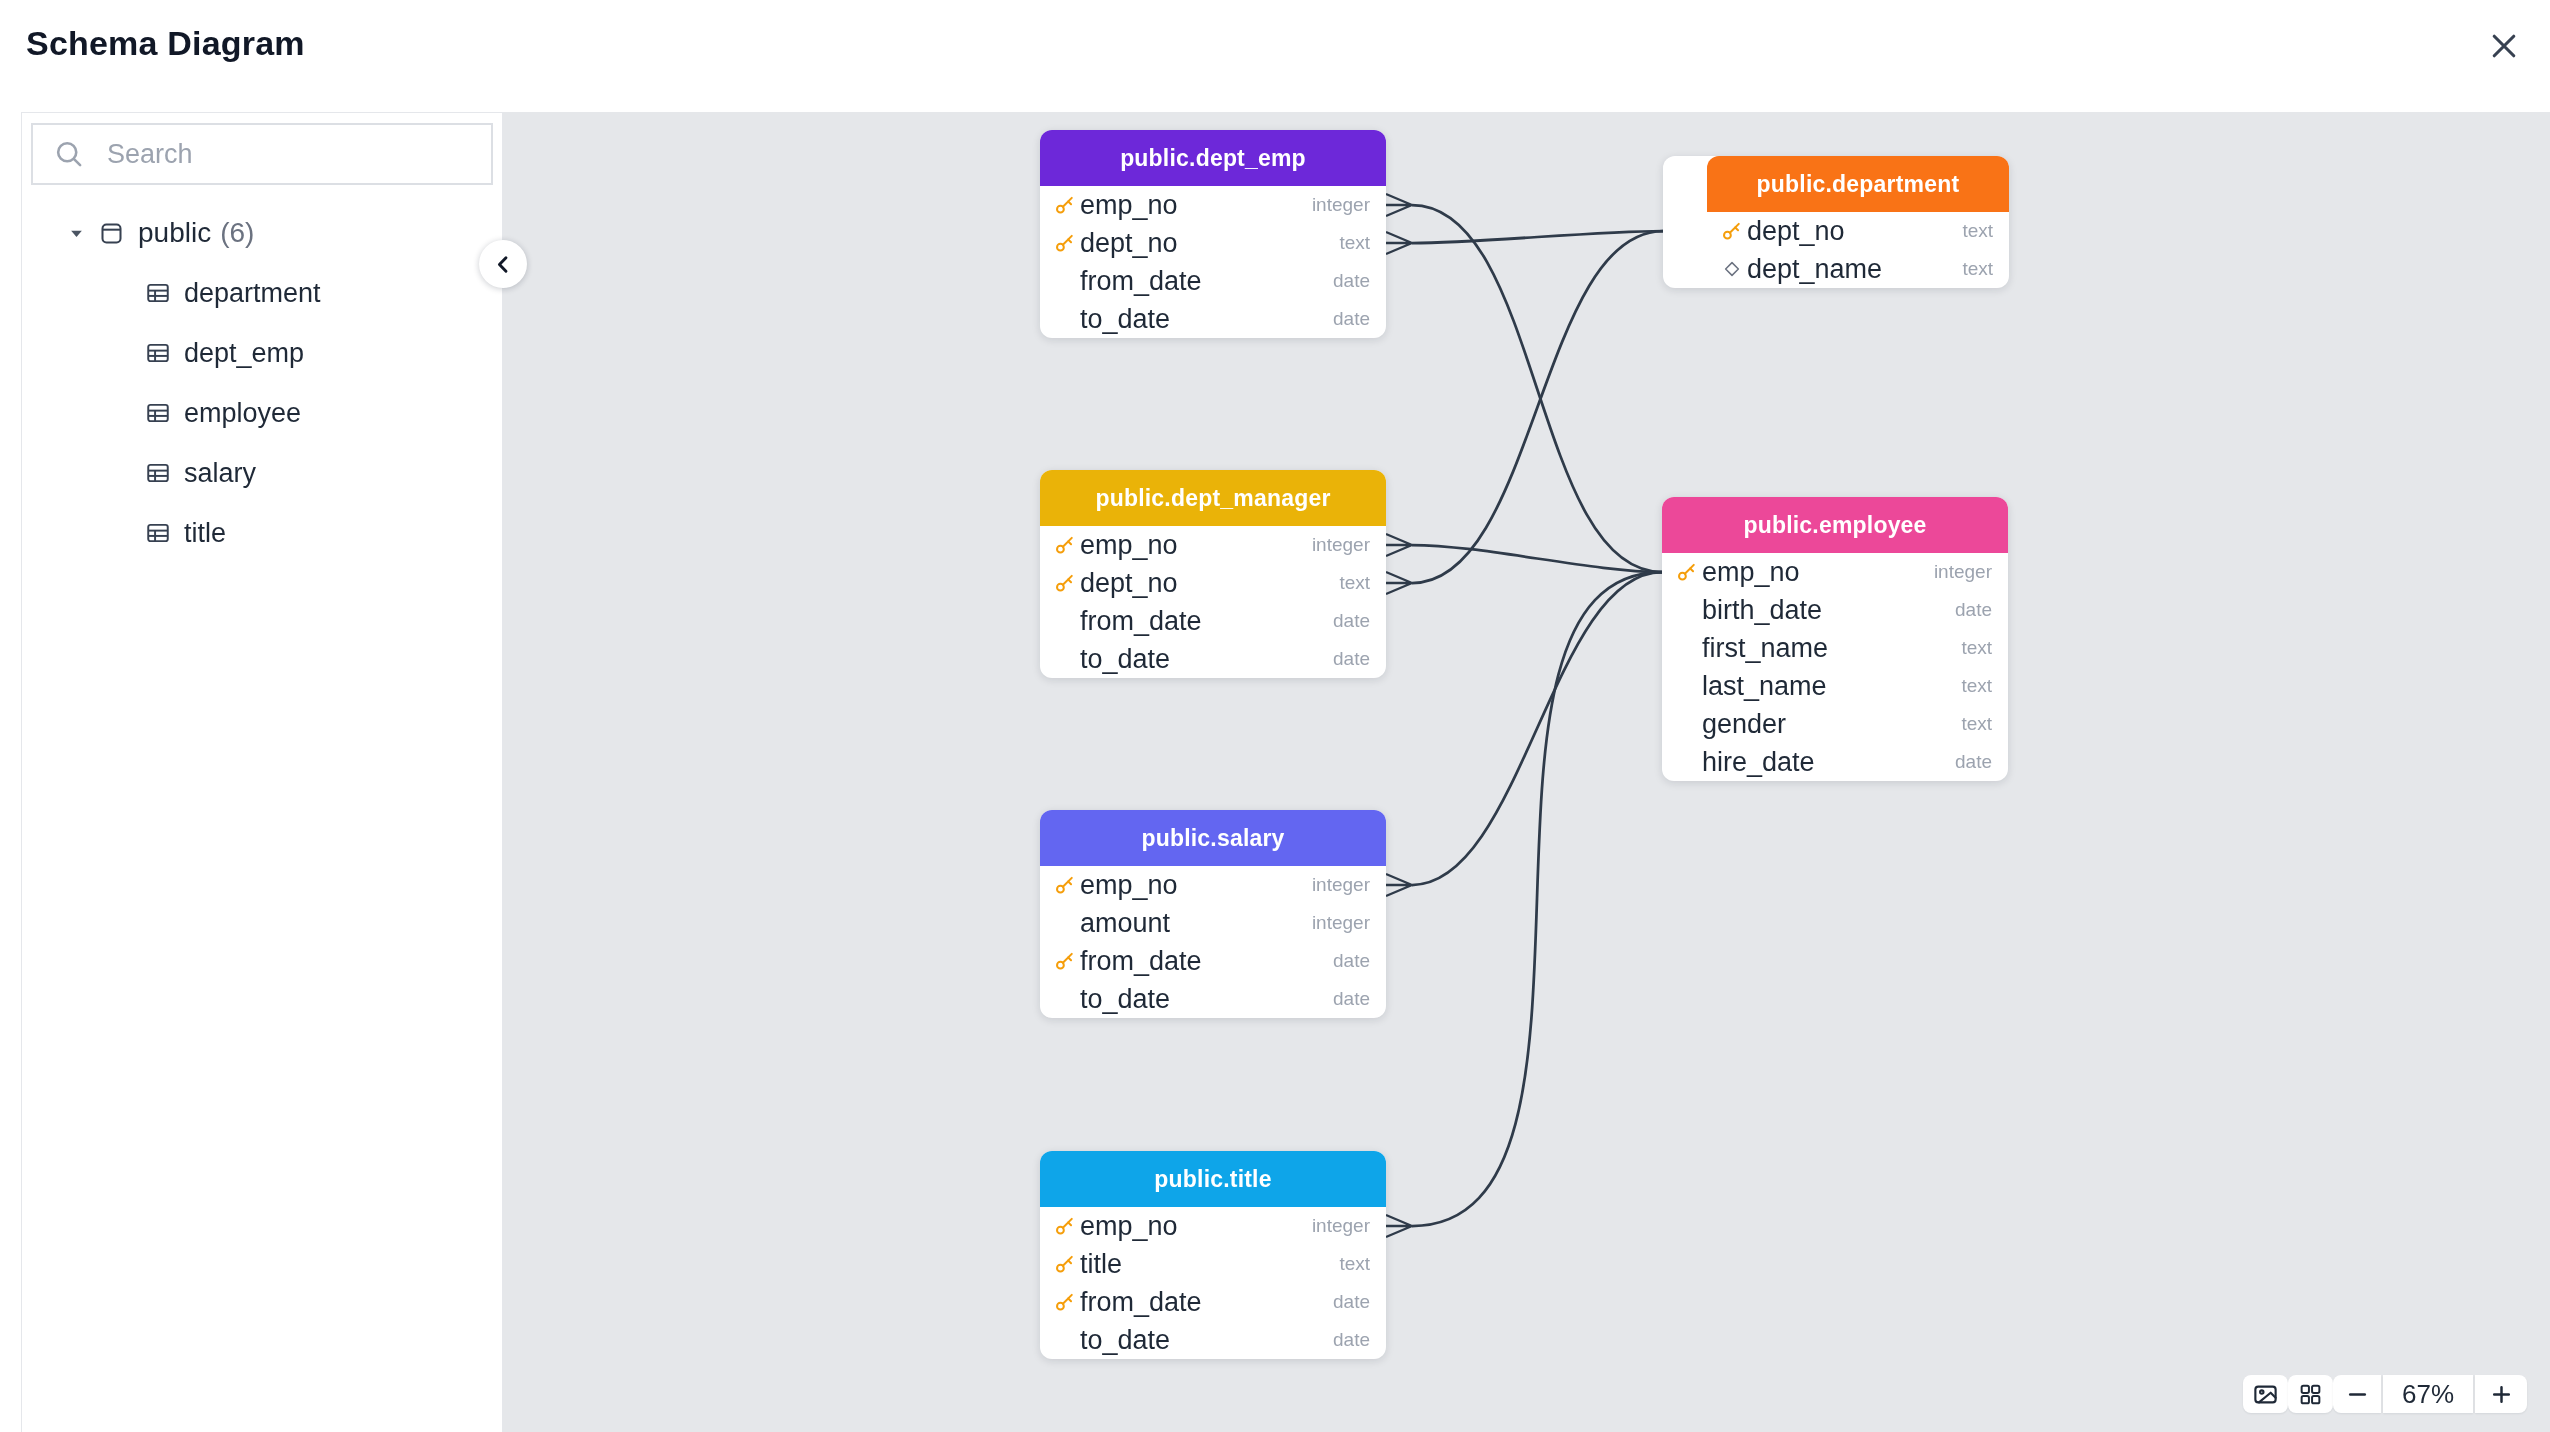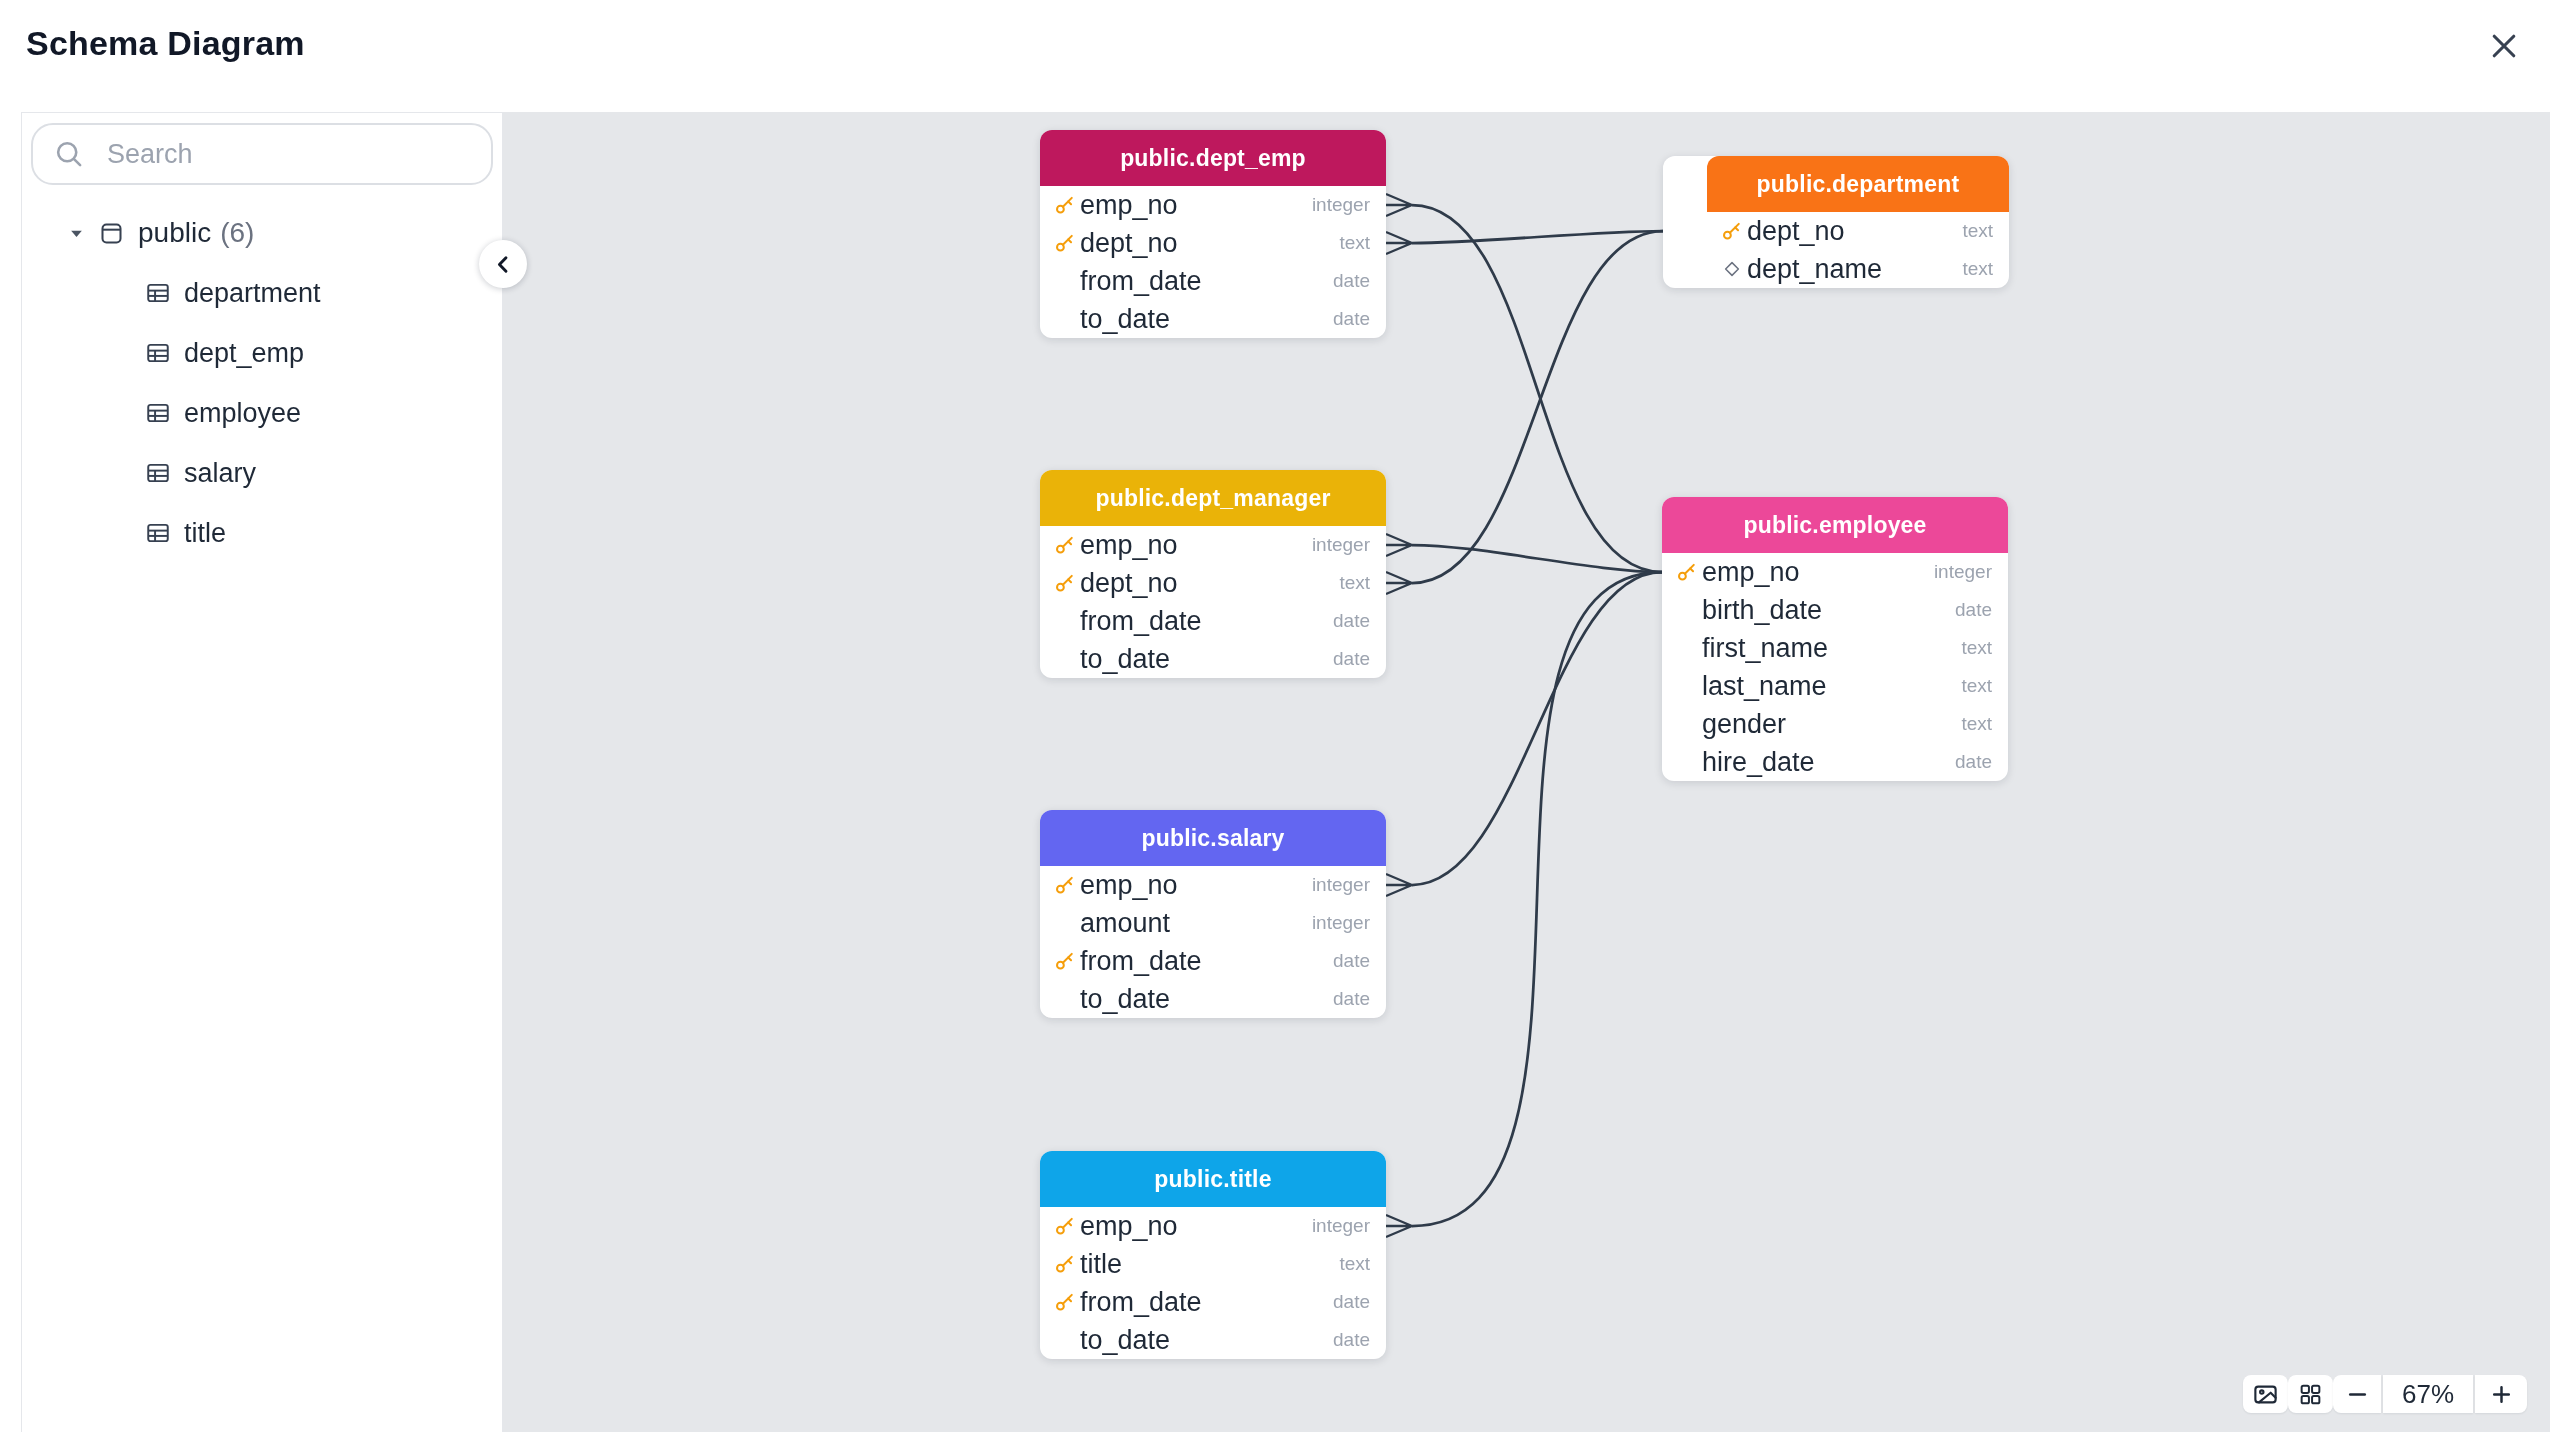--- a/index.html
+++ b/index.html
@@ -13,21 +13,21 @@
     display:flex;align-items:center;justify-content:center;cursor:pointer;padding:0;}
 
   
   .canvas{position:absolute;left:503px;top:112px;width:2047px;height:1320px;background:#e5e7ea;z-index:0;}
   #edges{position:absolute;left:0;top:0;width:2550px;height:1432px;z-index:1;pointer-events:none;}
 
   
   .sidebar{position:absolute;left:21px;top:112px;width:482px;height:1320px;background:#fff;
     border:1px solid #e5e7eb;border-bottom:none;z-index:5;}
   .search-wrap{position:relative;margin:10px 9px 0 9px;height:62px;}
-  .search-input{width:100%;height:62px;border:2px solid #dcdfe4;border-radius:22px;padding:0 16px 0 74px;
+  .search-input{width:100%;height:62px;border:2px solid #dcdfe4;border-radius:0;padding:0 16px 0 74px;
     font-size:27px;color:#374151;outline:none;background:#fff;font-family:"Liberation Sans",sans-serif;}
   .search-input::placeholder{color:#9ca3af;}
   .search-icon{position:absolute;left:22px;top:15px;pointer-events:none;}
   .tree{margin-top:18px;}
   .tree-row{display:flex;align-items:center;height:60px;cursor:pointer;}
   .tree-row.schema{padding-left:46px;font-size:28px;color:#1f2937;}
   .tree-row.schema .caret{margin-right:13px;display:flex;}
   .tree-row.schema .dbicon{margin-right:13px;display:flex;}
   .schema-count{color:#6b7280;margin-left:9px;}
   .tree-row.table{padding-left:123px;font-size:27px;color:#1f2937;}
@@ -72,21 +72,21 @@
     <path d="M1412 545 C1482 545 1592 572 1662 572" fill="none" stroke="#2f3b4a" stroke-width="2.75"></path>
     <path d="M1386 572 L1412 583 M1386 583 L1412 583 M1386 594 L1412 583" fill="none" stroke="#2f3b4a" stroke-width="2.4"></path>
     <path d="M1412 583 C1535.2 583 1539.8 231 1663 231" fill="none" stroke="#2f3b4a" stroke-width="2.75"></path>
     <path d="M1386 874 L1412 885 M1386 885 L1412 885 M1386 896 L1412 885" fill="none" stroke="#2f3b4a" stroke-width="2.4"></path>
     <path d="M1412 885 C1521.55 885 1552.45 572 1662 572" fill="none" stroke="#2f3b4a" stroke-width="2.75"></path>
     <path d="M1386 1215 L1412 1226 M1386 1226 L1412 1226 M1386 1237 L1412 1226" fill="none" stroke="#2f3b4a" stroke-width="2.4"></path>
     <path d="M1412 1226 C1640.9 1226 1433.1 572 1662 572" fill="none" stroke="#2f3b4a" stroke-width="2.75"></path>
   </svg>
 <div id="nodes-layer">
     <div class="node" style="left: 1040px; top: 130px;">
-      <div class="node-header" style="background:#be185d">
+      <div class="node-header" style="background:#6d28d9">
         <span>public.dept_emp</span>
       </div>
       <div class="field-row">
         <span class="field-icon">
           <span style="display:flex">
             <svg viewBox="0 0 24 24" width="22" height="22" fill="none" stroke="#F59E0B" stroke-width="2.2" stroke-linecap="round" stroke-linejoin="round">
               <circle cx="7" cy="16.6" r="3.7"></circle>
               <path d="M9.7 13.9 L19.4 4.2"></path>
               <path d="M15.5 8.1 l3.1 3.1"></path>
             </svg>

